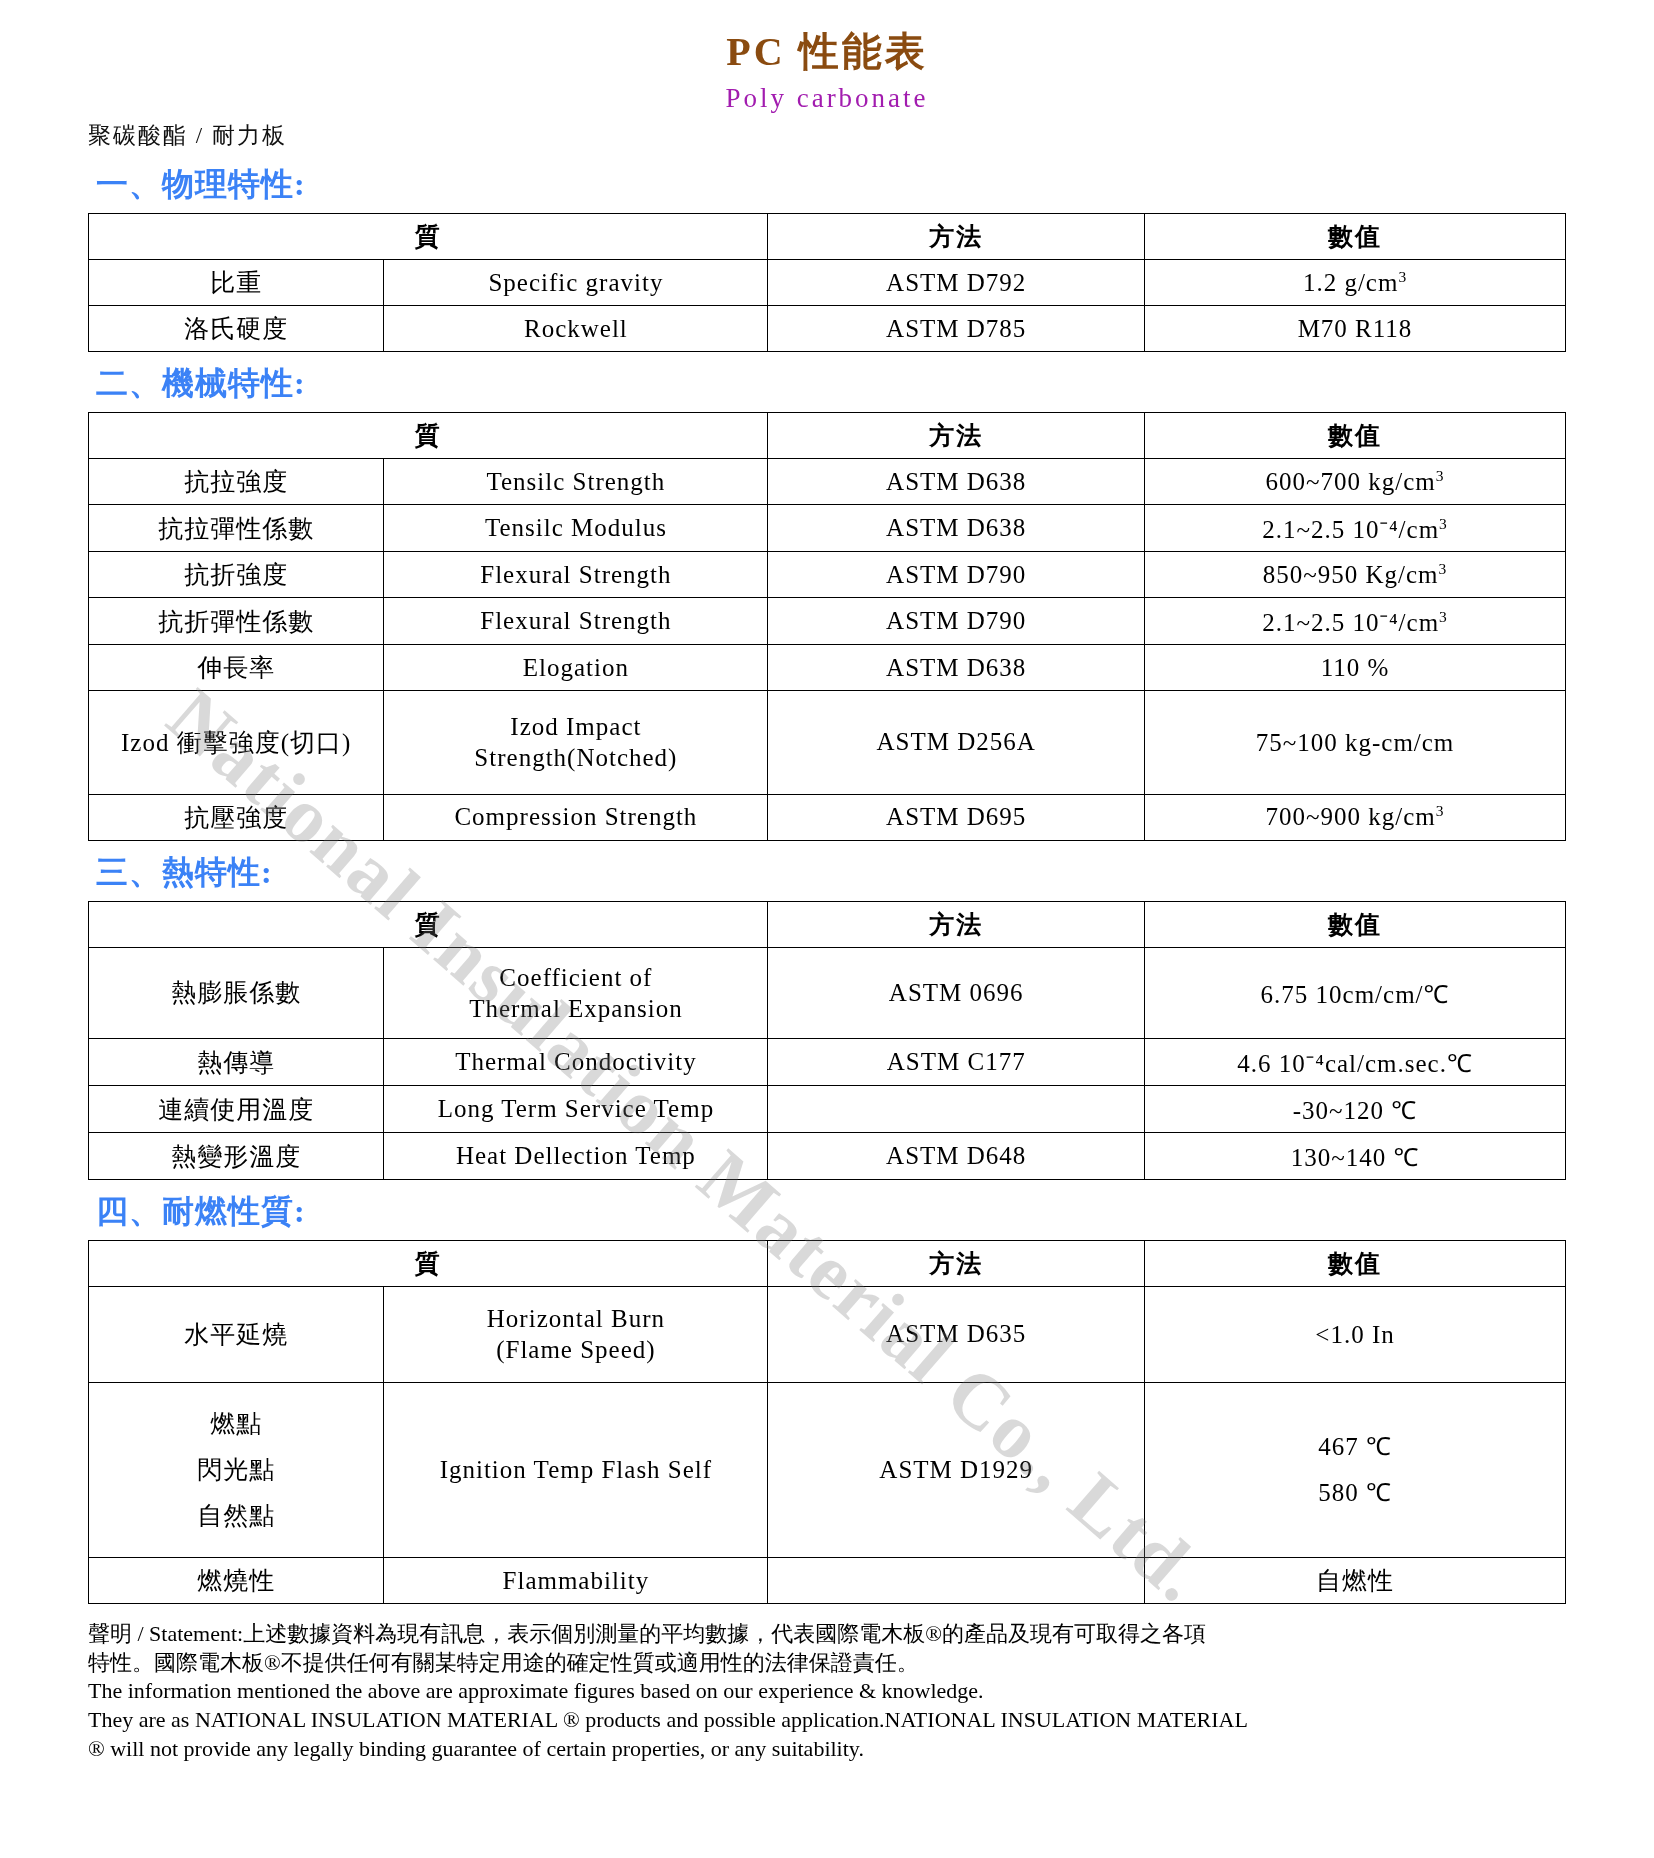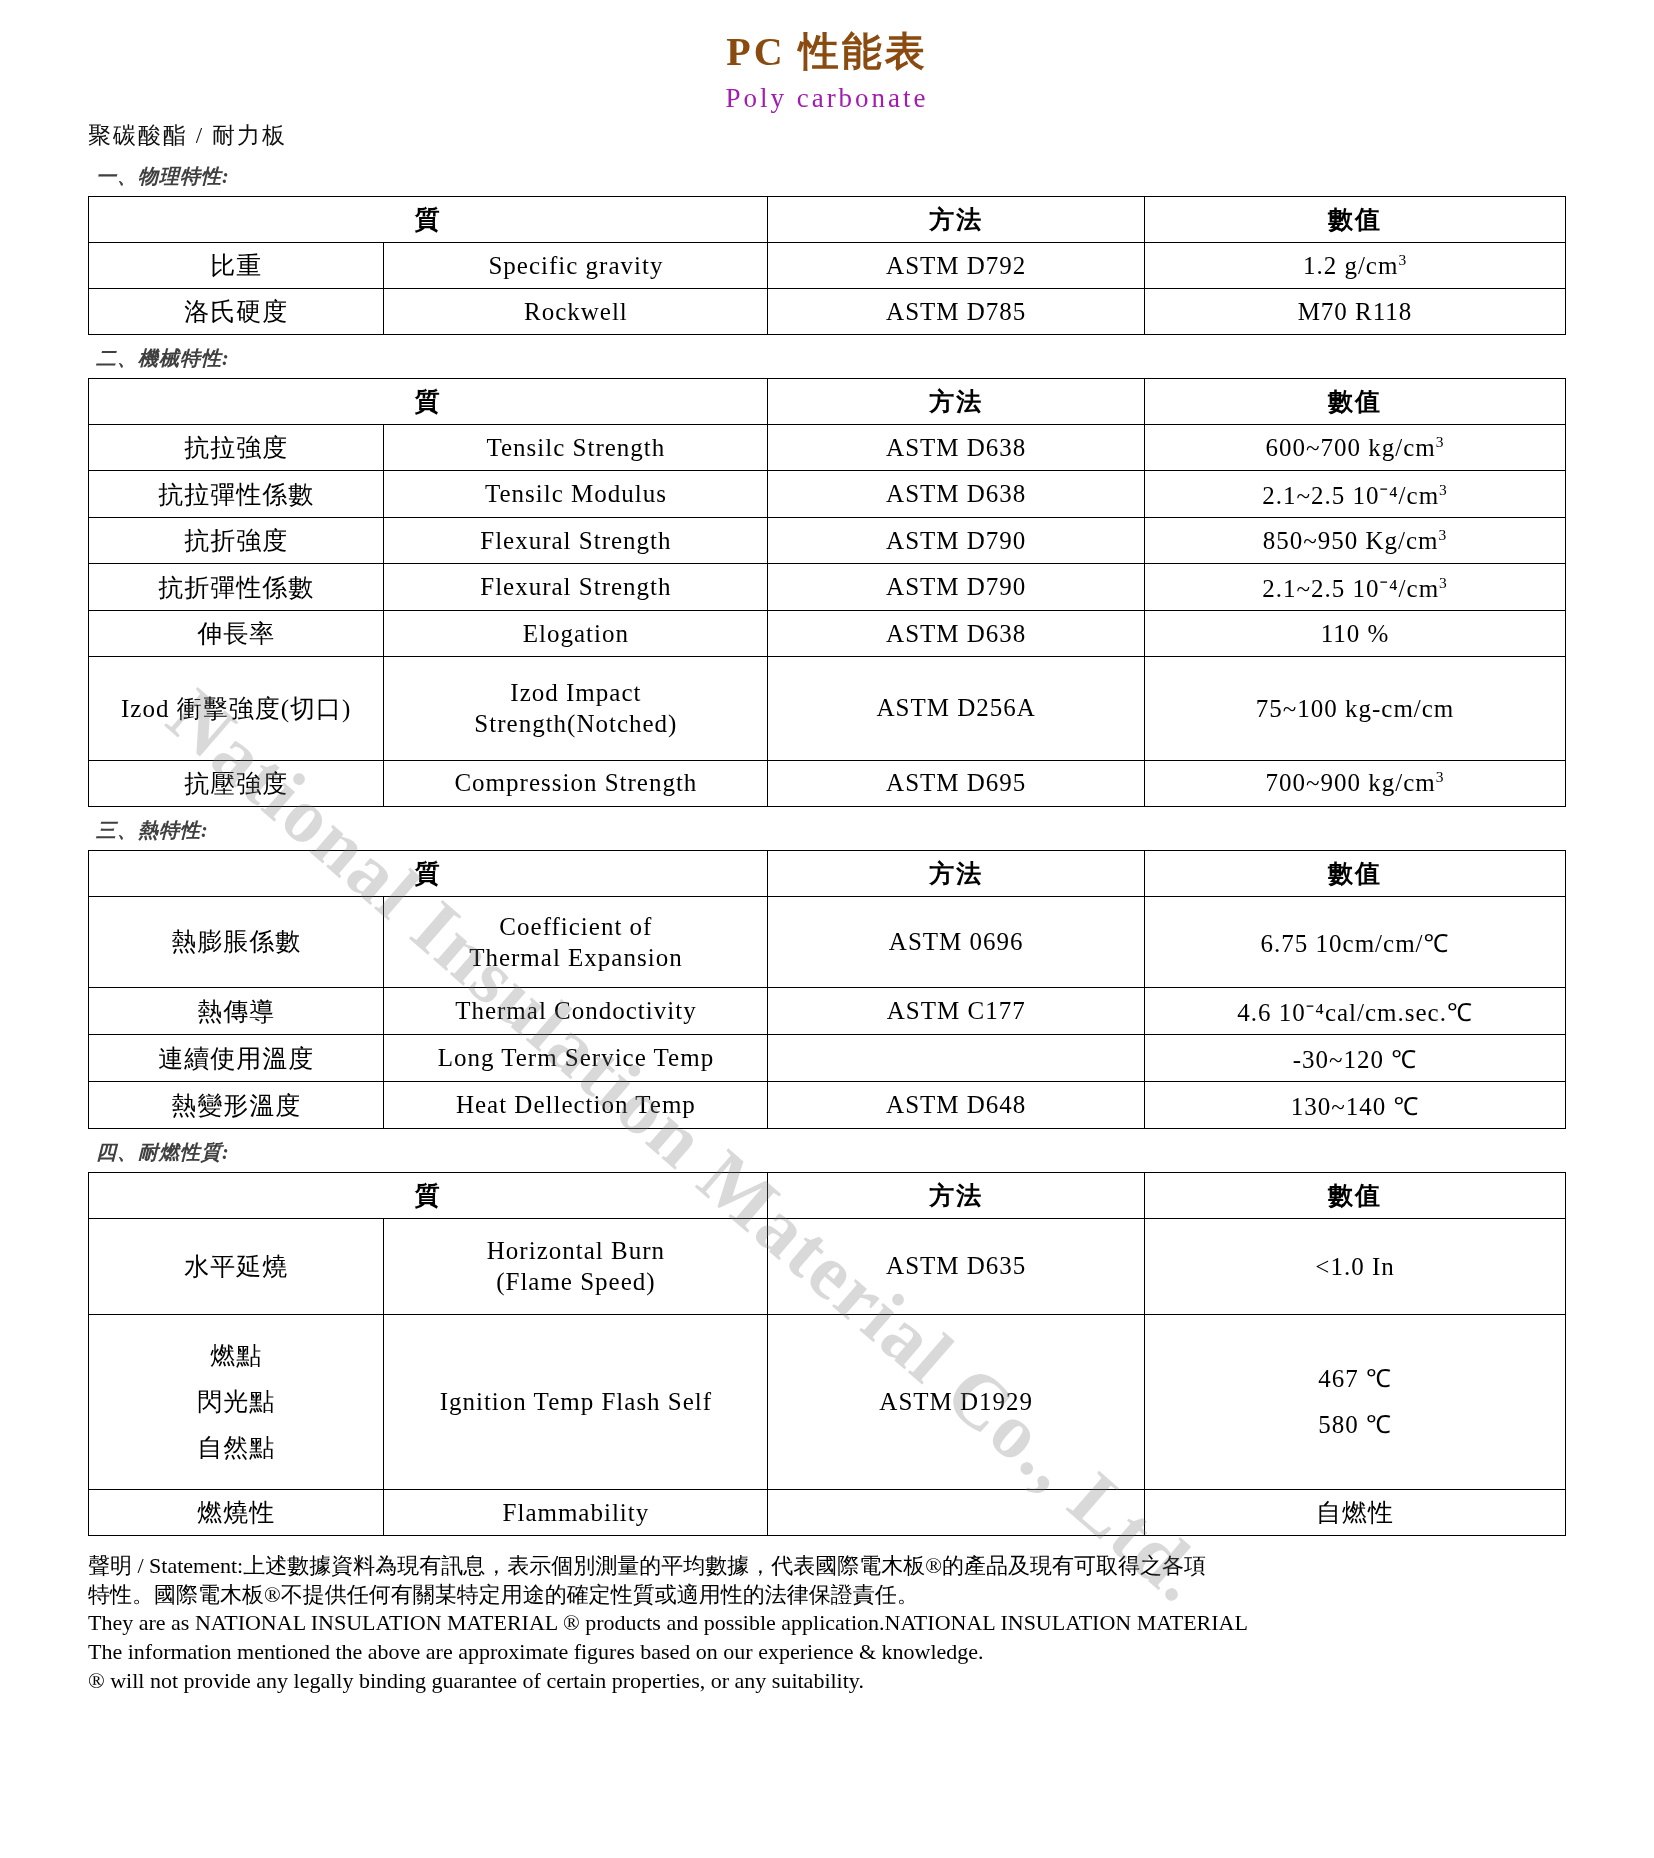--- a/index.html
+++ b/index.html
@@ -64,26 +64,25 @@
   }
   .doc-sub2 {
     text-align: left;
     font-size: 23px;
     color: #111;
     letter-spacing: 2px;
     margin-bottom: 12px;
   }
 
   .section-head {
-    font-size: 20px;
+    font-size: 32px;
     font-weight: bold;
-    color: #404040;
+    color: #3b82f6;
     letter-spacing: 1px;
     margin: 10px 0 6px 8px;
-    font-style: italic;
   }
 
   table.spec {
     width: 100%;
     border-collapse: collapse;
     table-layout: fixed;
     position: relative;
     z-index: 2;
     background: transparent;
   }
@@ -307,18 +306,18 @@
       <td class="en">Flammability</td>
       <td class="en"></td>
       <td class="cn"><span>自燃性</span><sup></sup></td>
     </tr>
   </tbody>
     </table>
 
   <div class="statement">
     <div class="cn">聲明 / Statement:上述數據資料為現有訊息，表示個別測量的平均數據，代表國際電木板®的產品及現有可取得之各項</div>
     <div class="cn">特性。國際電木板®不提供任何有關某特定用途的確定性質或適用性的法律保證責任。</div>
+    <div class="en">The information mentioned the above are approximate figures based on our experience &amp; knowledge.</div>
     <div class="en">They are as NATIONAL INSULATION MATERIAL ® products and possible application.NATIONAL INSULATION MATERIAL</div>
-    <div class="en">The information mentioned the above are approximate figures based on our experience &amp; knowledge.</div>
     <div class="en">® will not provide any legally binding guarantee of certain properties, or any suitability.</div>
   </div>
 
 </div>
 
 </body></html>

